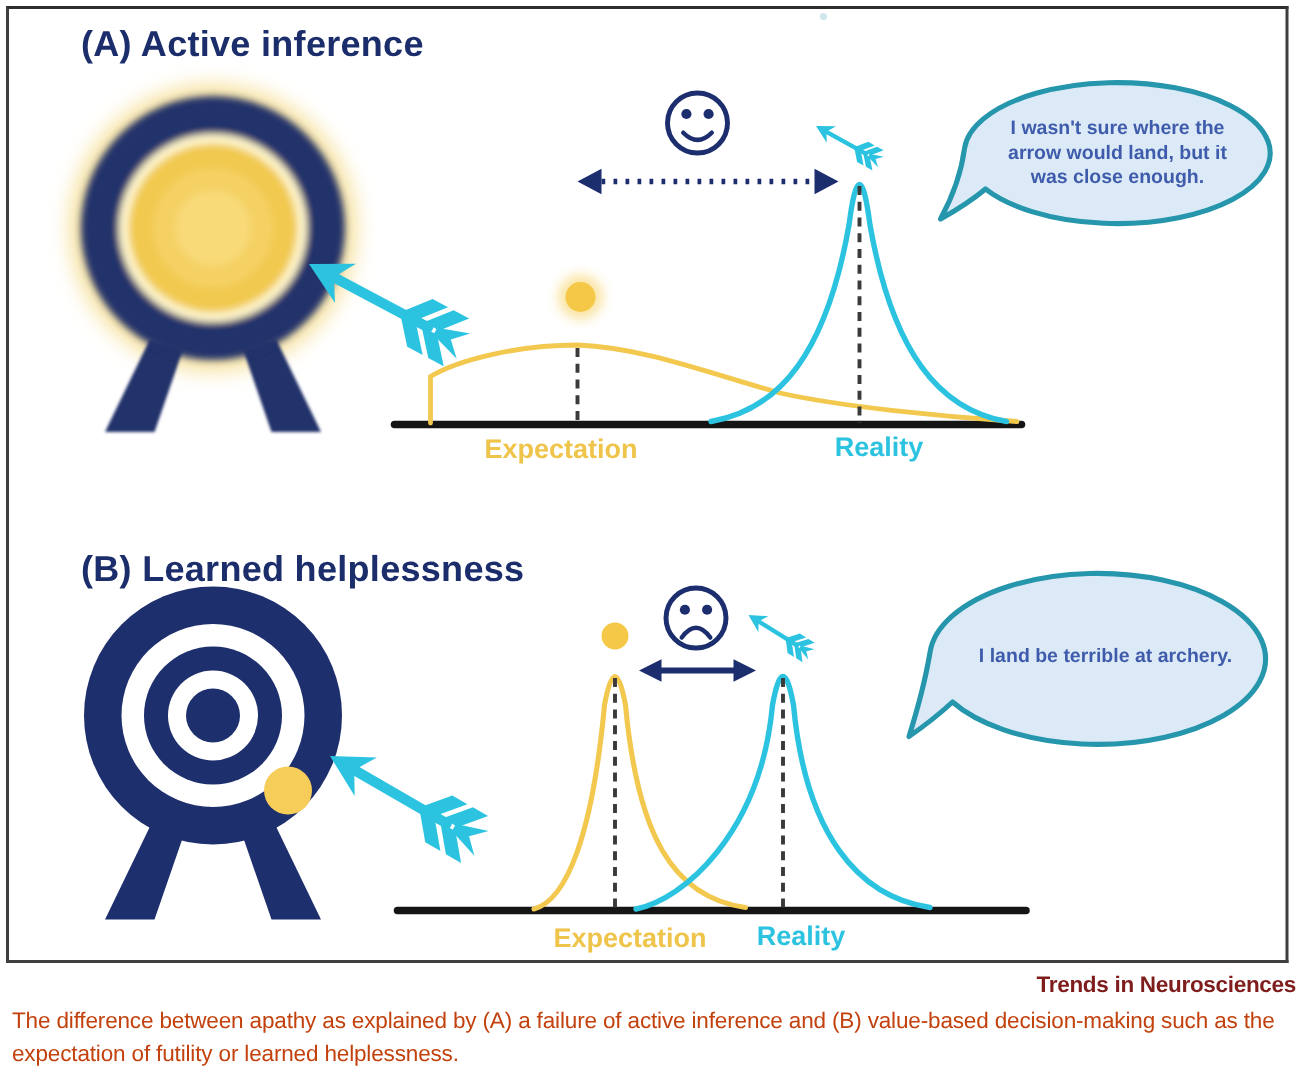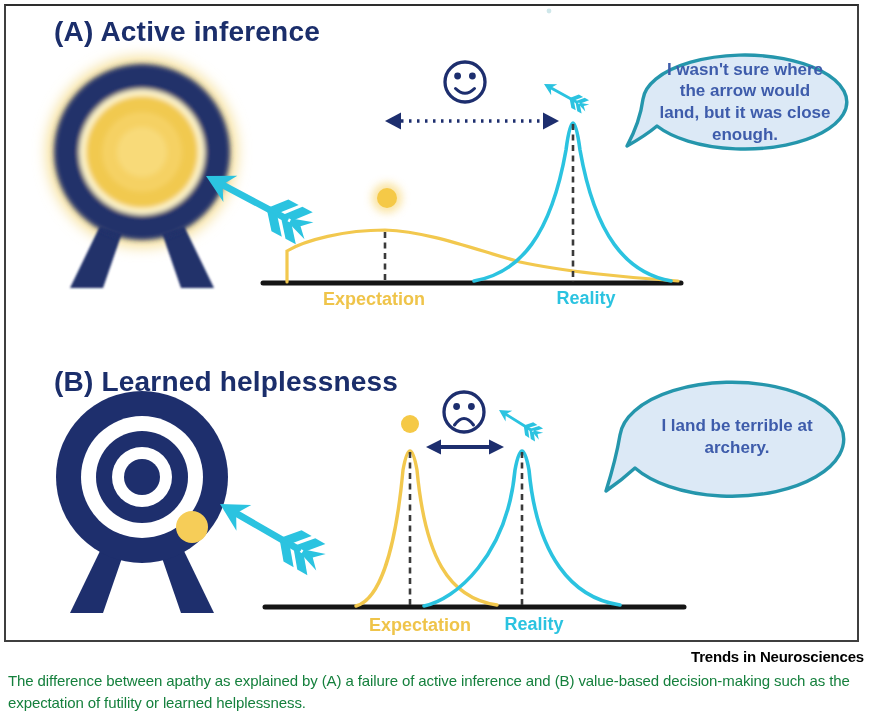--- a/index.html
+++ b/index.html
@@ -1,33 +1,33 @@
 <!DOCTYPE html>
 <html><head>
 <meta charset="utf-8">
 <style>
   html,body{margin:0;padding:0;background:#fff;}
   body{width:870px;height:722px;position:relative;overflow:hidden;
        font-family:"Liberation Sans", sans-serif;}
   .frame{position:absolute;left:4px;top:4px;width:851px;height:634px;
          border:2px solid #3f3f3f;border-top-color:#2e2e2e;background:#fff;}
   .art{position:absolute;left:0;top:0;width:851px;height:634px;}
-  .panel-title{position:absolute;left:48px;font-size:28px;font-weight:bold;
+  .panel-title{position:absolute;left:48px;font-size:24px;font-weight:bold;
                color:#1b2e6b;letter-spacing:.2px;white-space:nowrap;}
   .title-a{top:10px;}
   .title-b{top:360px;}
   .bubble-text{position:absolute;display:flex;align-items:center;justify-content:center;
-               text-align:center;color:#3e5cab;font-weight:600;font-size:17px;
+               text-align:center;color:#3e5cab;font-weight:600;font-size:13px;
                line-height:1.28;}
   .bubble-text-a{left:652px;top:50px;width:174px;height:92px;}
   .bubble-text-b{left:636px;top:398px;width:190px;height:66px;}
   .journal{position:absolute;right:6px;top:648px;font-size:15px;font-weight:bold;
-           color:#000000;letter-spacing:-0.2px;}
+           color:#7f1d1d;letter-spacing:-0.2px;}
   .caption{position:absolute;left:8px;top:670px;width:855px;font-size:15px;
-           color:#15803d;line-height:1.45;letter-spacing:-0.1px;}
+           color:#c2410c;line-height:1.45;letter-spacing:-0.1px;}
   svg text.dist-label{font-family:"Liberation Sans",sans-serif;font-size:18px;font-weight:600;}
 </style>
 </head>
 <body>
 
 <div class="frame">
 
   <svg class="art" viewBox="6 6 851 634">
     <defs>
       <filter id="blurSoft" x="-30%" y="-30%" width="160%" height="160%">

